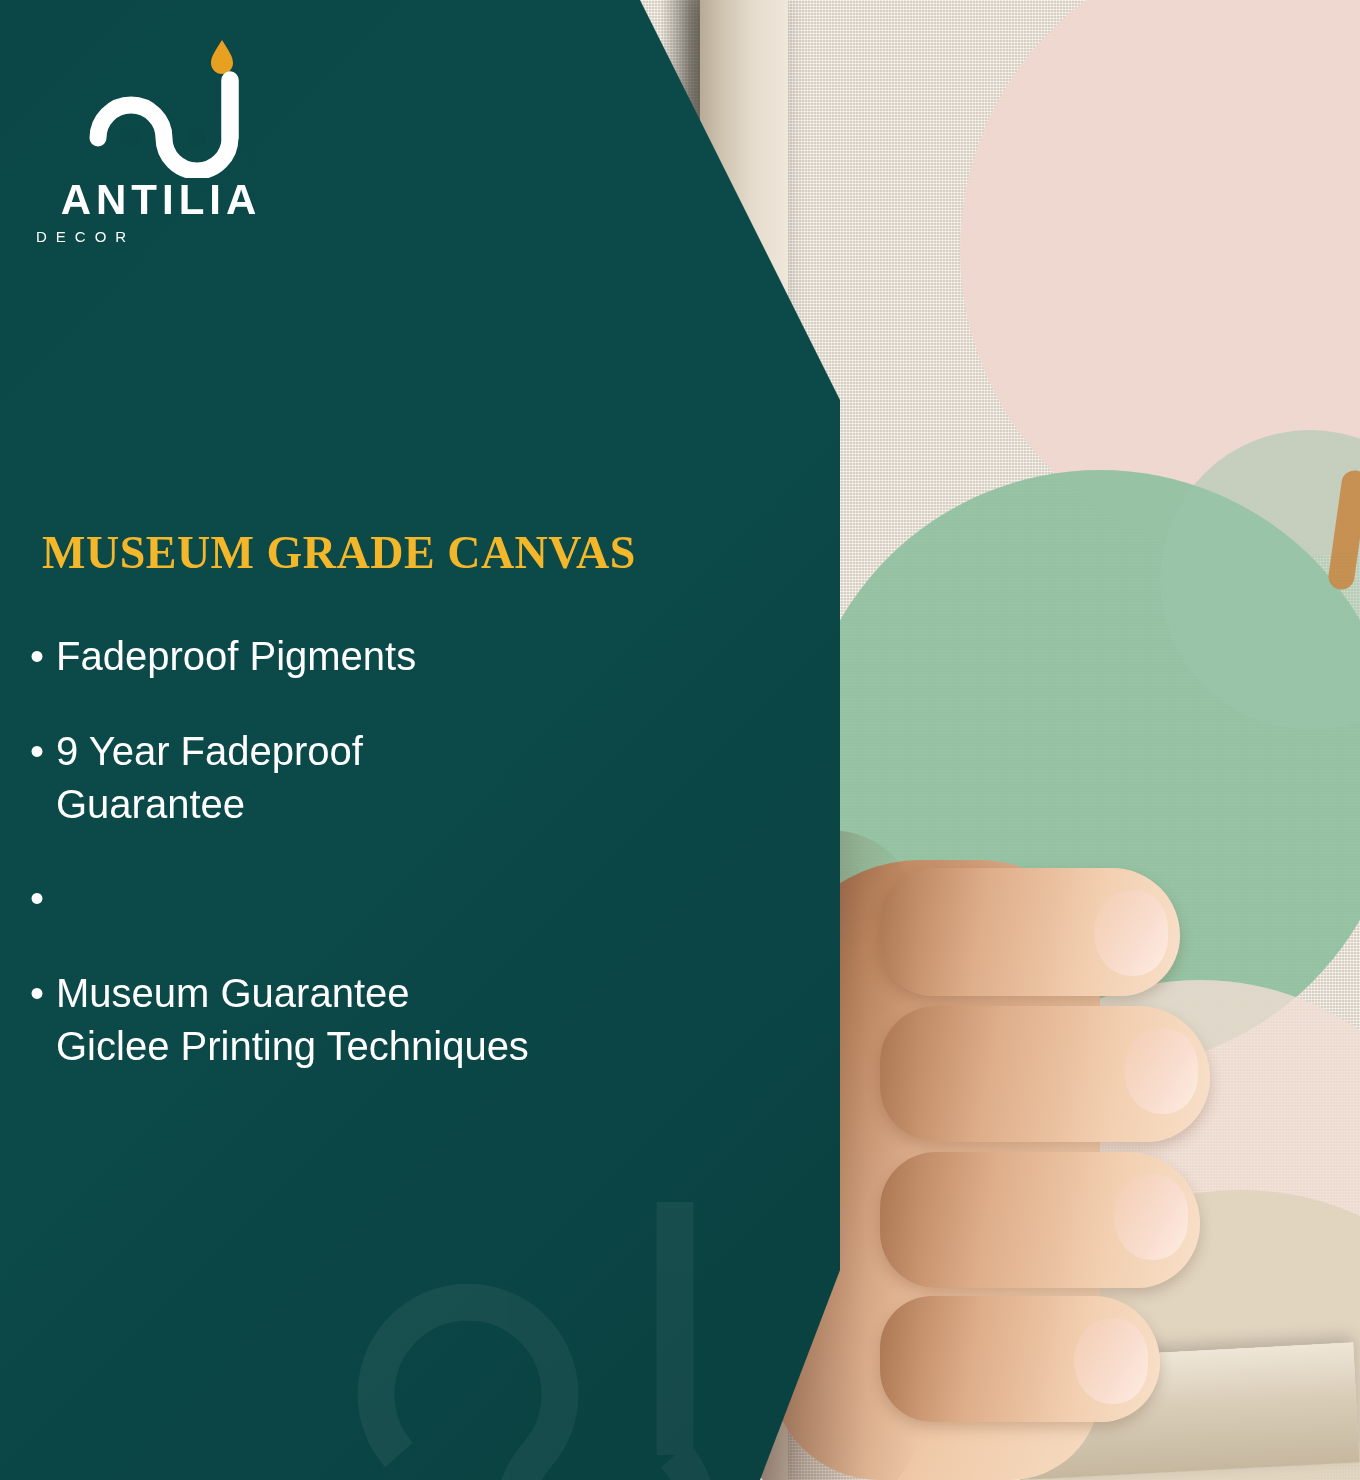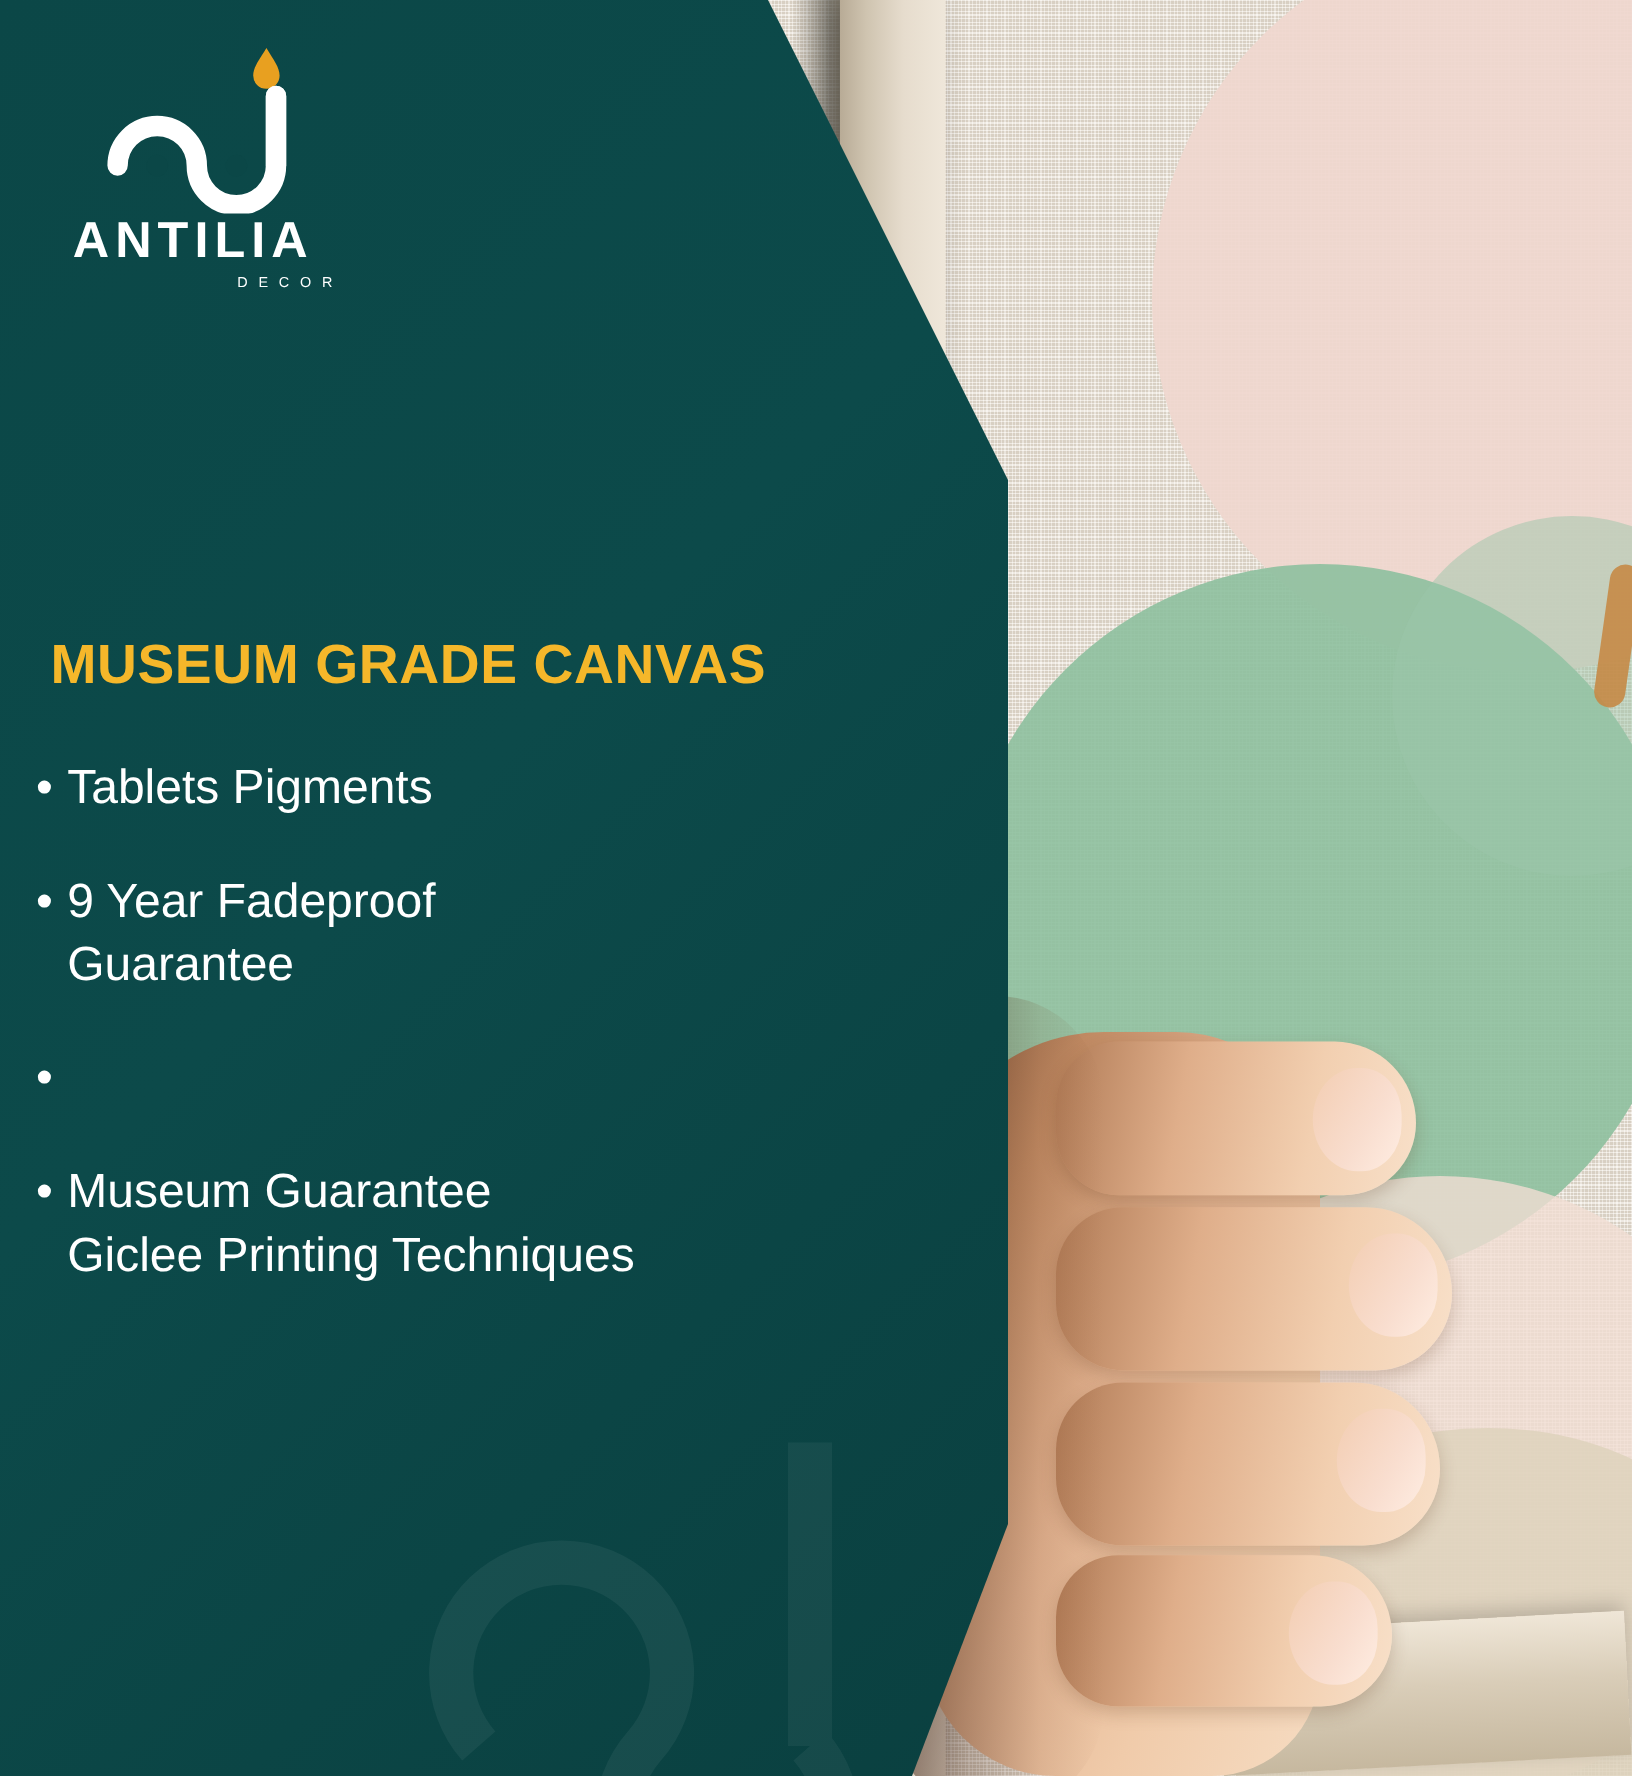--- a/index.html
+++ b/index.html
@@ -231,36 +231,37 @@
     color: #ffffff;
     font-size: 42px;
     font-weight: bold;
     letter-spacing: 5px;
   }
   .logo-sub {
     position: absolute;
     left: 0;
     top: 200px;
     width: 250px;
-    text-align: right;
+    text-align: left;
     color: #ffffff;
-    font-size: 12px;
+    font-size: 15px;
     letter-spacing: 9px;
   }
 
   
   .headline {
     position: absolute;
     left: 42px;
     top: 528px;
     color: #f5b72a;
     font-size: 46px;
     font-weight: bold;
     letter-spacing: 0.5px;
     line-height: 1.1;
+    font-family: Liberation Serif, serif;
   }
 
   .features {
     position: absolute;
     left: 30px;
     top: 630px;
     width: 700px;
     margin: 0;
     padding: 0;
     list-style: none;
@@ -343,21 +344,21 @@
       </svg>
       <div class="logo-word">ANTILIA</div>
       <div class="logo-sub">DECOR</div>
     </div>
 
     <div class="headline">MUSEUM GRADE CANVAS</div>
 
     <ul class="features">
       <li class="feature">
         <span class="bullet">•</span>
-        <span class="feature-text">Tablets Pigments</span>
+        <span class="feature-text">Fadeproof Pigments</span>
       </li>
       <li class="feature">
         <span class="bullet">•</span>
         <span class="feature-text">9 Year Fadeproof
 Guarantee</span>
       </li>
       <li class="feature">
         <span class="bullet">•</span>
       </li>
       <li class="feature">

